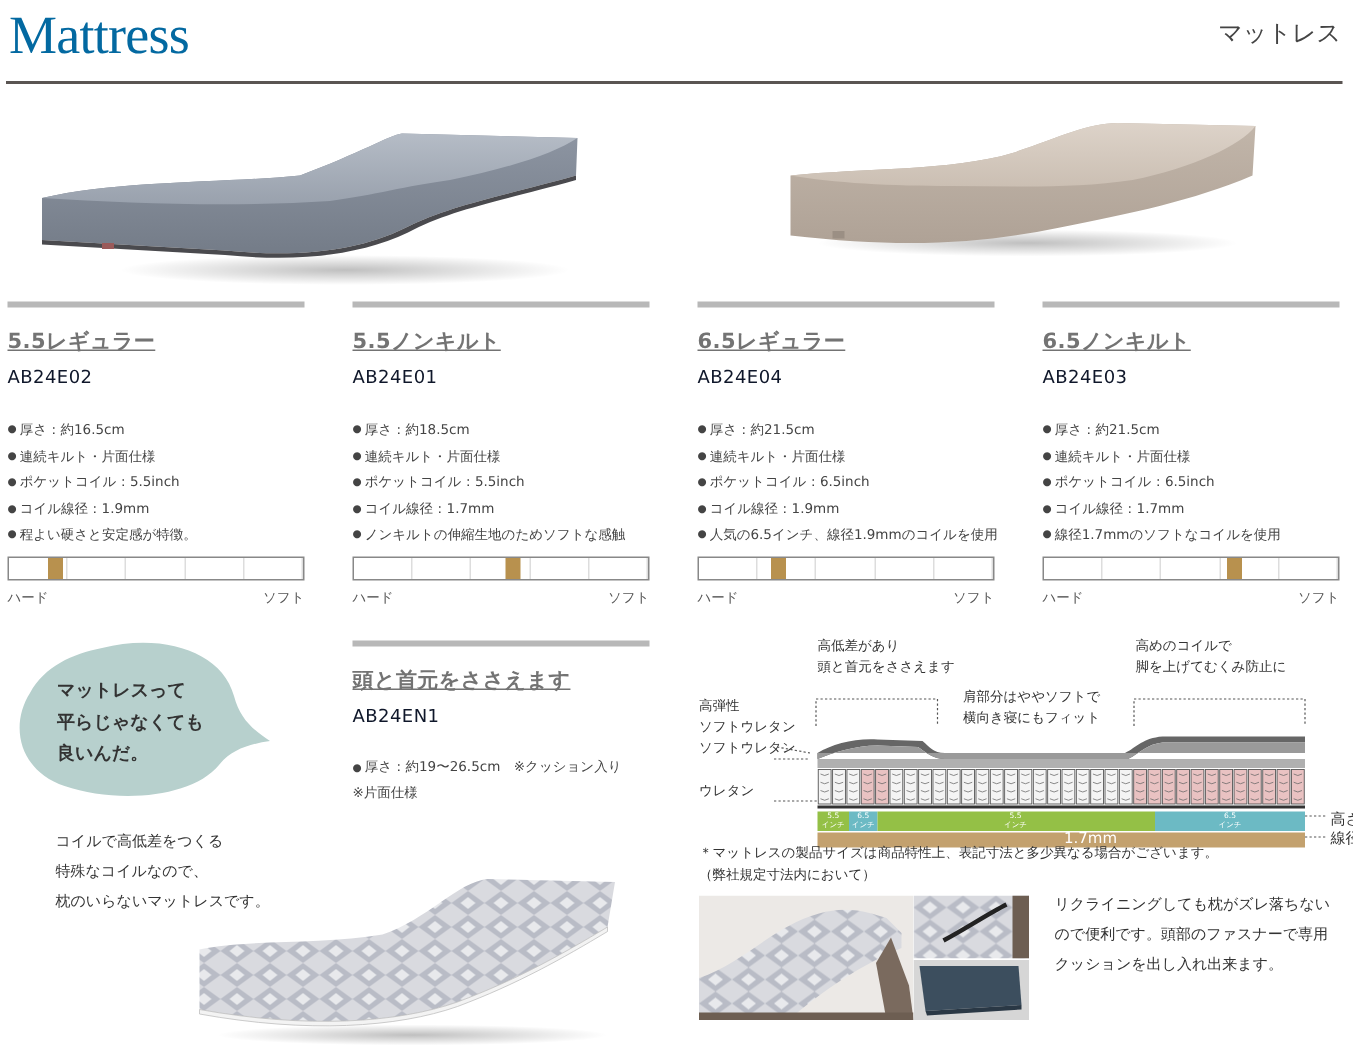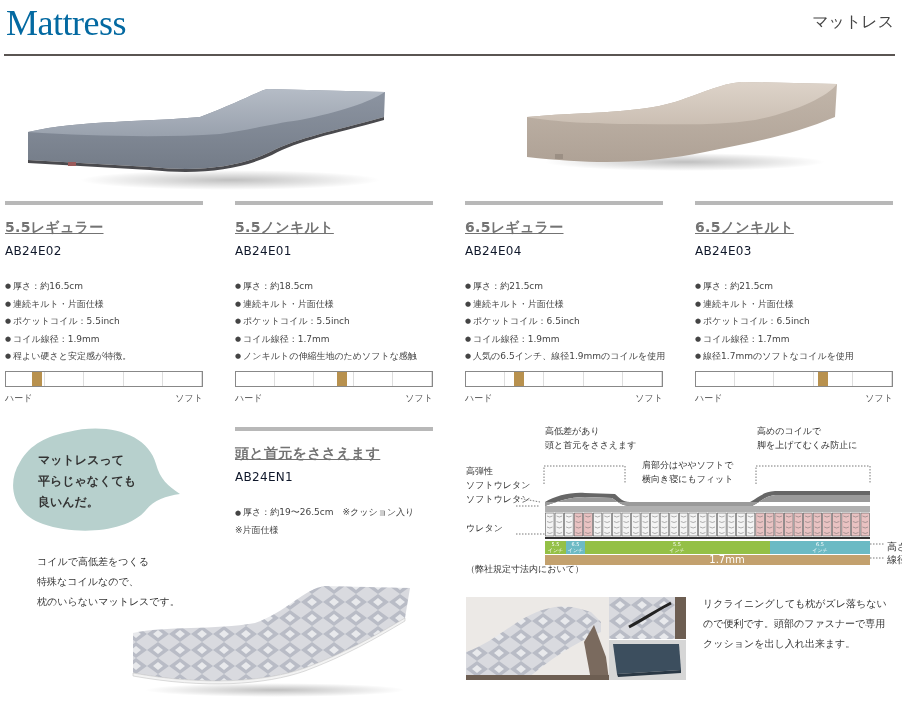--- a/index.html
+++ b/index.html
@@ -475,20 +475,21 @@
   <div class="d-label" style="left:350px; top:121px; font-size:5px; color:#fff; line-height:6px; text-align:center; width:20px;">
     <div>6.5</div>
       <div>インチ</div>
   </div>
   <div class="d-label" style="left:85px; top:133px; width:364px; text-align:center; font-size:10px; color:#fff;">1.7mm</div>
   <div class="d-label" style="left:427px; top:120px; font-size:10px;">高さ</div>
   <div class="d-label" style="left:427px; top:133px; font-size:10px;">線径</div>
 </div>
 
 <div class="note">
+  <div>＊マットレスの製品サイズは商品特性上、表記寸法と多少異なる場合がございます。</div>
   <div>（弊社規定寸法内において）</div>
 </div>
 
 <div class="photo photo-recline">
   <svg width="143" height="83" viewBox="0 0 143 83">
     <rect width="143" height="83" fill="#ece9e6"></rect>
     <path d="M0 55 C 30 45, 50 20, 80 12 C 100 6, 115 12, 125 15 L 135 25 L 135 35 C 110 45, 80 65, 60 83 L 0 83 Z" fill="url(#diamond)"></path>
     <path d="M128 28 L 140 60 L 143 83 L 125 83 L 118 45 Z" fill="#7a6a5e"></path>
     <rect x="0" y="78" width="143" height="5" fill="#6d5e52"></rect>
   </svg>

